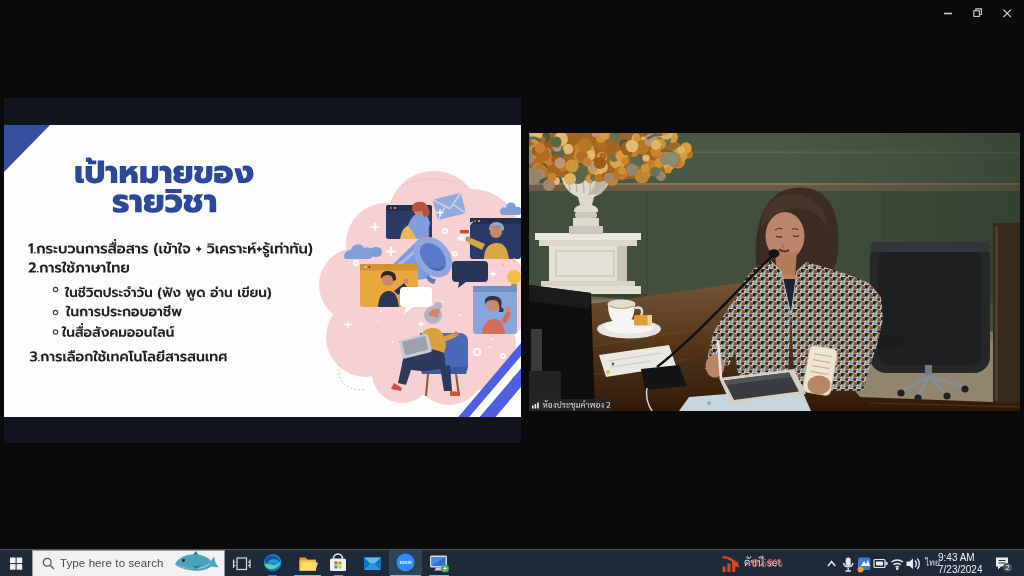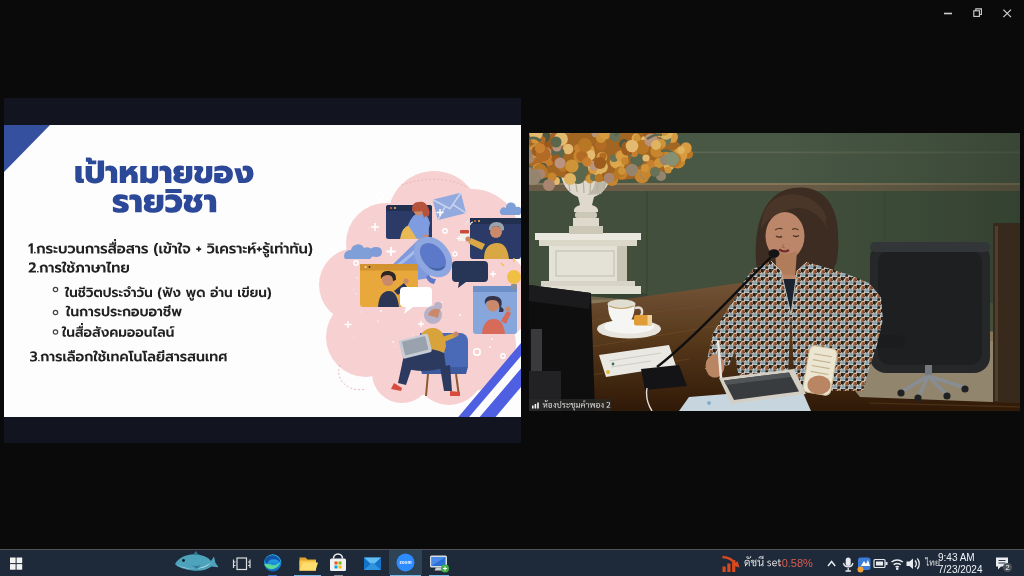--- a/index.html
+++ b/index.html
@@ -3,21 +3,21 @@
 *{margin:0;padding:0;box-sizing:border-box}
 body{width:1024px;height:576px;background:#0a0a0b;position:relative;overflow:hidden;font-family:"Liberation Sans",sans-serif}
 .panel{position:absolute;left:4px;top:98px;width:517px;height:345px;background:#12151f}
 .slide{position:absolute;left:0px;top:26.5px;width:517px;height:292px}
 .video{position:absolute;left:529px;top:132.5px;width:491px;height:278px;background:#45513f}
 .taskbar{position:absolute;left:0;top:549px;width:1024px;height:27px;background:#1e2a3a;border-top:1.5px solid #515159}
 .search{position:absolute;left:32px;top:0px;width:193px;height:25.5px;background:#f1f1f1;border:1px solid #9a9a9a;border-bottom:none}
 .search span{position:absolute;left:27px;top:6px;font-size:11.5px;color:#4a4a4a;letter-spacing:.1px}
 .mag{position:absolute;left:9px;top:6px;width:13px;height:13px}
 .clock{position:absolute;left:938px;top:2px;width:56px;text-align:left;color:#eef2f6;font-size:10px;line-height:11.5px}
-.pct{position:absolute;left:778px;top:7px;color:#e05a50;font-size:11px}
+.pct{position:absolute;left:748px;top:7px;color:#e05a50;font-size:11px}
 .wc{position:absolute;top:0;left:0}
 </style></head><body>
 <svg class="wc" width="1024" height="30">
 <rect x="944" y="12.7" width="8" height="1.6" fill="#d0d0d0"></rect>
 <rect x="973.8" y="10.8" width="5.6" height="5.6" fill="none" stroke="#d0d0d0" stroke-width="1.1"></rect>
 <path d="M975.8 10.8 v-1.9 h5.6 v5.6 h-1.9" fill="none" stroke="#d0d0d0" stroke-width="1.1"></path>
 <path d="M1003.4 9.6 l7.6 7.6 M1011 9.6 l-7.6 7.6" stroke="#d0d0d0" stroke-width="1.2"></path>
 </svg>
 <div class="panel">
     <div class="slide"><svg width="517" height="292" viewBox="0 0 517 292">
@@ -463,20 +463,27 @@
 <path d="M118 255 q-2 12 5 23" stroke="#e8e8e8" stroke-width="1.4" fill="none"></path>
 
 <rect x="0" y="266" width="82" height="12" fill="#2a2a2a" opacity=".78"></rect>
 <rect x="3" y="272.5" width="1.6" height="3" fill="#fff"></rect>
       <rect x="5.6" y="271" width="1.6" height="4.5" fill="#fff"></rect>
       <rect x="8.2" y="269.5" width="1.6" height="6" fill="#fff"></rect>
 <rect width="491" height="278" fill="#140f06" opacity=".045"></rect>
 <path transform="translate(13.5,274.8)" d="M4.4 -3.3Q4.7 -3.1 4.7 -2.6V0.0H4.0V-2.6Q4.0 -3.0 3.7 -3.0Q3.6 -3.0 3.4 -2.7L1.9 0.0H1.3V-3.2Q1.1 -3.2 1.0 -3.2Q0.7 -3.2 0.4 -3.4Q0.2 -3.6 0.2 -4.0Q0.2 -4.4 0.4 -4.6Q0.7 -4.9 1.1 -4.9Q1.5 -4.9 1.7 -4.6Q2.0 -4.4 2.0 -4.0V-1.7Q2.0 -1.5 1.9 -1.2Q1.9 -1.0 1.9 -1.0L3.0 -3.0Q3.2 -3.3 3.4 -3.4Q3.3 -3.5 3.2 -3.7Q3.1 -3.8 3.1 -4.0Q3.1 -4.4 3.4 -4.6Q3.6 -4.9 4.0 -4.9Q4.3 -4.9 4.6 -4.6Q4.8 -4.4 4.8 -4.0Q4.8 -3.8 4.7 -3.6Q4.6 -3.4 4.4 -3.3ZM1.0 -3.6Q1.2 -3.6 1.3 -3.7Q1.4 -3.9 1.4 -4.0Q1.4 -4.2 1.3 -4.3Q1.2 -4.4 1.0 -4.4Q0.9 -4.4 0.8 -4.3Q0.6 -4.2 0.6 -4.0Q0.6 -3.9 0.8 -3.7Q0.9 -3.6 1.0 -3.6ZM3.6 -4.0Q3.6 -3.9 3.7 -3.7Q3.8 -3.6 4.0 -3.6Q4.1 -3.6 4.2 -3.7Q4.4 -3.9 4.4 -4.0Q4.4 -4.2 4.2 -4.3Q4.1 -4.4 4.0 -4.4Q3.8 -4.4 3.7 -4.3Q3.6 -4.2 3.6 -4.0ZM5.5 -7.8Q5.5 -7.2 5.1 -6.7Q4.7 -6.2 4.1 -6.0Q3.4 -5.7 2.7 -5.7H2.4V-6.1Q2.6 -6.1 2.8 -6.3Q3.0 -6.4 3.1 -6.6Q3.1 -6.6 3.0 -6.6Q2.7 -6.6 2.5 -6.8Q2.3 -7.0 2.3 -7.3Q2.3 -7.6 2.5 -7.8Q2.7 -7.9 3.0 -7.9Q3.4 -7.9 3.6 -7.7Q3.8 -7.5 3.8 -7.2Q3.8 -7.0 3.6 -6.7Q3.5 -6.4 3.3 -6.2Q4.0 -6.3 4.4 -6.8Q4.8 -7.2 4.9 -7.8ZM3.0 -7.0Q3.2 -7.0 3.3 -7.0Q3.4 -7.1 3.4 -7.3Q3.4 -7.4 3.3 -7.5Q3.2 -7.6 3.0 -7.6Q2.9 -7.6 2.8 -7.5Q2.7 -7.4 2.7 -7.3Q2.7 -7.1 2.8 -7.0Q2.9 -7.0 3.0 -7.0ZM9.5 -3.4V-1.1Q9.5 -0.5 9.1 -0.2Q8.6 0.1 7.8 0.1Q7.0 0.1 6.5 -0.2Q6.1 -0.5 6.1 -1.1V-2.4Q6.1 -2.8 6.3 -3.1Q6.6 -3.3 7.0 -3.3Q7.4 -3.3 7.6 -3.1Q7.9 -2.8 7.9 -2.5Q7.9 -2.1 7.6 -1.9Q7.4 -1.6 7.0 -1.6Q6.9 -1.6 6.8 -1.7V-1.2Q6.8 -0.8 7.1 -0.7Q7.3 -0.5 7.8 -0.5Q8.3 -0.5 8.6 -0.7Q8.8 -0.9 8.8 -1.2V-3.4Q8.8 -3.8 8.5 -4.1Q8.2 -4.3 7.6 -4.3Q7.1 -4.3 6.8 -4.1Q6.4 -3.9 6.3 -3.5H5.6Q5.7 -4.1 6.3 -4.5Q6.8 -4.9 7.7 -4.9Q8.5 -4.9 9.0 -4.5Q9.5 -4.1 9.5 -3.4ZM6.6 -2.5Q6.6 -2.3 6.7 -2.2Q6.8 -2.1 7.0 -2.1Q7.2 -2.1 7.3 -2.2Q7.4 -2.3 7.4 -2.5Q7.4 -2.6 7.3 -2.7Q7.2 -2.8 7.0 -2.8Q6.8 -2.8 6.7 -2.7Q6.6 -2.6 6.6 -2.5ZM13.3 -4.0V0.0H12.6L10.3 -2.5L10.7 -2.9L12.6 -0.9V-3.2Q12.5 -3.2 12.4 -3.2Q12.0 -3.2 11.8 -3.4Q11.5 -3.6 11.5 -4.0Q11.5 -4.4 11.8 -4.6Q12.0 -4.9 12.4 -4.9Q12.8 -4.9 13.1 -4.6Q13.3 -4.4 13.3 -4.0ZM12.4 -3.6Q12.5 -3.6 12.6 -3.7Q12.8 -3.9 12.8 -4.0Q12.8 -4.2 12.6 -4.3Q12.5 -4.4 12.4 -4.4Q12.2 -4.4 12.1 -4.3Q12.0 -4.2 12.0 -4.0Q12.0 -3.9 12.1 -3.7Q12.2 -3.6 12.4 -3.6ZM18.7 -6.7V-1.0Q18.7 -0.5 18.3 -0.2Q17.8 0.1 17.0 0.1Q16.2 0.1 15.7 -0.2Q15.2 -0.5 15.2 -1.0V-3.2Q15.1 -3.2 14.9 -3.2Q14.6 -3.2 14.3 -3.4Q14.1 -3.6 14.1 -4.0Q14.1 -4.4 14.4 -4.6Q14.6 -4.9 15.0 -4.9Q15.4 -4.9 15.6 -4.6Q15.9 -4.4 15.9 -4.0V-1.1Q15.9 -0.8 16.2 -0.7Q16.5 -0.5 17.0 -0.5Q17.5 -0.5 17.8 -0.7Q18.0 -0.8 18.0 -1.1V-6.7ZM15.0 -3.6Q15.1 -3.6 15.2 -3.7Q15.3 -3.9 15.3 -4.0Q15.3 -4.2 15.2 -4.3Q15.1 -4.4 15.0 -4.4Q14.8 -4.4 14.7 -4.3Q14.6 -4.2 14.6 -4.0Q14.6 -3.9 14.7 -3.7Q14.8 -3.6 15.0 -3.6ZM20.4 -3.8Q21.3 -3.7 22.0 -3.4Q22.6 -3.1 22.6 -2.7V-0.8Q22.6 -0.4 22.4 -0.2Q22.1 0.1 21.7 0.1Q21.3 0.1 21.1 -0.2Q20.8 -0.4 20.8 -0.8Q20.8 -1.1 21.1 -1.4Q21.3 -1.6 21.7 -1.6Q21.8 -1.6 21.9 -1.6V-2.6Q21.9 -2.8 21.3 -3.0Q20.7 -3.2 19.6 -3.3Q19.6 -4.1 20.0 -4.5Q20.3 -4.9 20.8 -4.9Q21.0 -4.9 21.2 -4.8Q21.4 -4.8 21.8 -4.7Q22.1 -4.6 22.2 -4.6Q22.3 -4.6 22.4 -4.7Q22.5 -4.7 22.5 -4.9L23.1 -4.7Q23.0 -4.4 22.8 -4.2Q22.6 -4.0 22.3 -4.0Q22.2 -4.0 22.0 -4.1Q21.8 -4.1 21.7 -4.2Q21.6 -4.2 21.4 -4.2Q21.1 -4.3 20.9 -4.3Q20.7 -4.3 20.6 -4.2Q20.4 -4.0 20.4 -3.8ZM22.1 -0.8Q22.1 -0.9 22.0 -1.0Q21.9 -1.2 21.7 -1.2Q21.5 -1.2 21.4 -1.0Q21.3 -0.9 21.3 -0.8Q21.3 -0.6 21.4 -0.5Q21.5 -0.4 21.7 -0.4Q21.9 -0.4 22.0 -0.5Q22.1 -0.6 22.1 -0.8ZM23.7 -3.8Q23.7 -4.2 24.0 -4.4Q24.3 -4.6 24.6 -4.6Q25.0 -4.6 25.2 -4.4Q25.5 -4.2 25.5 -3.8Q25.5 -3.4 25.2 -3.2Q25.3 -3.2 25.3 -3.2Q25.9 -3.2 26.3 -3.6Q26.6 -4.0 26.6 -4.7H27.3Q27.3 -4.1 27.0 -3.7Q26.8 -3.2 26.4 -2.9Q25.9 -2.7 25.3 -2.7Q24.9 -2.7 24.5 -2.8Q24.2 -3.0 24.0 -3.2Q23.7 -3.5 23.7 -3.8ZM25.0 -3.8Q25.0 -4.0 24.9 -4.1Q24.8 -4.2 24.6 -4.2Q24.5 -4.2 24.4 -4.1Q24.3 -4.0 24.3 -3.8Q24.3 -3.6 24.4 -3.5Q24.5 -3.4 24.6 -3.4Q24.8 -3.4 24.9 -3.5Q25.0 -3.6 25.0 -3.8ZM23.7 -1.3Q23.7 -1.6 24.0 -1.9Q24.3 -2.1 24.6 -2.1Q25.0 -2.1 25.2 -1.9Q25.5 -1.6 25.5 -1.3Q25.5 -0.9 25.2 -0.7Q25.3 -0.7 25.3 -0.7Q25.9 -0.7 26.3 -1.1Q26.6 -1.5 26.6 -2.1H27.3Q27.3 -1.6 27.0 -1.1Q26.8 -0.7 26.4 -0.4Q25.9 -0.2 25.3 -0.2Q24.9 -0.2 24.5 -0.3Q24.2 -0.4 24.0 -0.7Q23.7 -0.9 23.7 -1.3ZM25.0 -1.3Q25.0 -1.4 24.9 -1.5Q24.8 -1.7 24.6 -1.7Q24.5 -1.7 24.4 -1.5Q24.3 -1.4 24.3 -1.3Q24.3 -1.1 24.4 -1.0Q24.5 -0.9 24.6 -0.9Q24.8 -0.9 24.9 -1.0Q25.0 -1.1 25.0 -1.3ZM32.2 -3.0V-1.1Q32.2 -0.5 31.9 -0.2Q31.5 0.1 30.8 0.1Q30.2 0.1 29.8 -0.2Q29.5 -0.5 29.5 -1.1V-2.0Q29.5 -2.2 29.5 -2.4Q29.6 -2.6 29.8 -2.8Q29.9 -3.1 30.0 -3.3Q30.1 -3.5 30.1 -3.7Q30.1 -4.0 29.9 -4.2Q29.7 -4.4 29.4 -4.4Q29.0 -4.4 28.7 -4.2Q28.8 -4.2 28.9 -4.2Q29.2 -4.2 29.4 -4.0Q29.6 -3.7 29.6 -3.4Q29.6 -3.1 29.4 -2.8Q29.2 -2.6 28.8 -2.6Q28.4 -2.6 28.2 -2.9Q27.9 -3.1 27.9 -3.6Q27.9 -4.1 28.3 -4.5Q28.7 -4.9 29.4 -4.9Q30.0 -4.9 30.3 -4.6Q30.7 -4.3 30.7 -3.8Q30.7 -3.5 30.6 -3.3Q30.6 -3.0 30.4 -2.8Q30.3 -2.5 30.2 -2.4Q30.2 -2.2 30.2 -2.0V-1.1Q30.2 -0.8 30.3 -0.6Q30.5 -0.5 30.8 -0.5Q31.2 -0.5 31.3 -0.6Q31.5 -0.8 31.5 -1.1V-2.9Q31.5 -3.2 31.4 -3.4Q31.3 -3.5 31.0 -3.6V-4.0Q31.4 -4.1 31.5 -4.4Q31.7 -4.6 31.7 -5.1H32.5Q32.4 -4.6 32.2 -4.3Q32.0 -3.9 31.7 -3.8Q32.2 -3.6 32.2 -3.0ZM28.8 -3.8Q28.6 -3.8 28.5 -3.7Q28.4 -3.6 28.4 -3.4Q28.4 -3.2 28.5 -3.1Q28.6 -3.0 28.8 -3.0Q29.0 -3.0 29.1 -3.1Q29.2 -3.2 29.2 -3.4Q29.2 -3.6 29.1 -3.7Q29.0 -3.8 28.8 -3.8ZM31.5 1.8Q31.4 1.9 31.2 1.9Q31.0 1.9 30.8 1.7Q30.6 1.5 30.6 1.2Q30.6 0.9 30.8 0.7Q31.0 0.5 31.3 0.5Q31.7 0.5 31.9 0.7Q32.1 0.9 32.1 1.2V2.7H31.5ZM31.6 1.2Q31.6 1.0 31.5 1.0Q31.4 0.9 31.3 0.9Q31.1 0.9 31.0 1.0Q31.0 1.0 31.0 1.2Q31.0 1.3 31.0 1.4Q31.1 1.5 31.3 1.5Q31.4 1.5 31.5 1.4Q31.6 1.3 31.6 1.2ZM37.3 -4.8V0.0H36.7Q36.3 -0.3 35.9 -0.6Q35.4 -0.8 35.0 -0.9Q35.0 -0.9 35.0 -0.8Q35.0 -0.4 34.8 -0.2Q34.5 0.1 34.1 0.1Q33.7 0.1 33.4 -0.2Q33.2 -0.4 33.2 -0.8Q33.2 -1.2 33.4 -1.4Q33.7 -1.7 34.1 -1.7Q34.2 -1.7 34.2 -1.7V-3.2Q34.1 -3.2 34.0 -3.2Q33.6 -3.2 33.4 -3.4Q33.1 -3.6 33.1 -4.0Q33.1 -4.4 33.4 -4.6Q33.6 -4.9 34.0 -4.9Q34.4 -4.9 34.7 -4.6Q34.9 -4.4 34.9 -4.0V-1.6Q35.4 -1.4 35.8 -1.2Q36.3 -1.0 36.6 -0.7V-4.8ZM34.0 -3.6Q34.2 -3.6 34.3 -3.7Q34.4 -3.9 34.4 -4.0Q34.4 -4.2 34.3 -4.3Q34.2 -4.4 34.0 -4.4Q33.8 -4.4 33.7 -4.3Q33.6 -4.2 33.6 -4.0Q33.6 -3.9 33.7 -3.7Q33.8 -3.6 34.0 -3.6ZM34.5 -0.8Q34.5 -1.0 34.4 -1.1Q34.3 -1.2 34.1 -1.2Q33.9 -1.2 33.8 -1.1Q33.7 -1.0 33.7 -0.8Q33.7 -0.6 33.8 -0.5Q33.9 -0.4 34.1 -0.4Q34.3 -0.4 34.4 -0.5Q34.5 -0.6 34.5 -0.8ZM42.3 -3.3V0.0H41.6V-3.2Q41.6 -3.7 41.3 -4.0Q40.9 -4.3 40.3 -4.3Q39.7 -4.3 39.3 -4.0Q39.0 -3.6 39.0 -3.1Q39.0 -2.9 39.0 -2.6Q39.1 -2.4 39.1 -2.3Q39.1 -2.2 39.1 -2.0Q39.3 -2.6 39.6 -3.0Q39.9 -3.4 40.3 -3.4Q40.7 -3.4 40.9 -3.2Q41.1 -3.0 41.1 -2.6Q41.1 -2.3 40.9 -2.1Q40.7 -1.9 40.4 -1.9Q40.2 -1.9 40.0 -2.0Q39.8 -2.1 39.7 -2.2Q39.6 -2.0 39.5 -1.6Q39.4 -1.2 39.4 -0.9V0.0H38.7V-1.2Q38.7 -1.3 38.6 -1.5Q38.6 -1.8 38.5 -2.0Q38.3 -2.8 38.3 -3.1Q38.3 -3.9 38.8 -4.4Q39.4 -4.9 40.3 -4.9Q41.3 -4.9 41.8 -4.4Q42.3 -4.0 42.3 -3.3ZM40.0 -2.6Q40.0 -2.5 40.1 -2.4Q40.2 -2.3 40.4 -2.3Q40.5 -2.3 40.6 -2.4Q40.7 -2.5 40.7 -2.6Q40.7 -2.8 40.6 -2.9Q40.5 -3.0 40.4 -3.0Q40.2 -3.0 40.1 -2.9Q40.0 -2.8 40.0 -2.6ZM40.9 -6.5Q40.9 -6.9 41.1 -7.2Q41.4 -7.4 41.8 -7.4Q42.3 -7.4 42.5 -7.2Q42.8 -6.9 42.8 -6.5Q42.8 -6.1 42.5 -5.8Q42.3 -5.5 41.8 -5.5Q41.4 -5.5 41.1 -5.8Q40.9 -6.1 40.9 -6.5ZM42.4 -6.5Q42.4 -6.7 42.2 -6.9Q42.1 -7.0 41.8 -7.0Q41.6 -7.0 41.5 -6.9Q41.3 -6.7 41.3 -6.5Q41.3 -6.2 41.5 -6.1Q41.6 -6.0 41.8 -6.0Q42.1 -6.0 42.2 -6.1Q42.4 -6.2 42.4 -6.5ZM45.6 -3.5Q45.6 -3.9 45.4 -4.1Q45.2 -4.3 44.8 -4.3Q44.4 -4.3 44.1 -4.1Q43.9 -3.8 43.9 -3.4H43.2Q43.2 -4.1 43.6 -4.5Q44.0 -4.9 44.8 -4.9Q45.5 -4.9 45.9 -4.5Q46.3 -4.2 46.3 -3.6V0.0H45.6ZM52.3 -4.8V0.0H51.6L50.3 -3.9L49.0 0.0H48.2V-3.2Q48.1 -3.2 48.0 -3.2Q47.6 -3.2 47.4 -3.4Q47.2 -3.6 47.2 -4.0Q47.2 -4.4 47.4 -4.6Q47.7 -4.9 48.0 -4.9Q48.4 -4.9 48.7 -4.6Q48.9 -4.4 48.9 -4.0V-1.8Q48.9 -1.6 48.9 -1.1L49.1 -1.8L50.0 -4.7H50.6L51.5 -1.8L51.7 -1.1Q51.6 -1.6 51.6 -1.8V-4.8ZM48.0 -3.6Q48.2 -3.6 48.3 -3.7Q48.4 -3.9 48.4 -4.0Q48.4 -4.2 48.3 -4.3Q48.2 -4.4 48.0 -4.4Q47.8 -4.4 47.7 -4.3Q47.6 -4.2 47.6 -4.0Q47.6 -3.9 47.7 -3.7Q47.8 -3.6 48.0 -3.6ZM57.2 -3.4V-1.1Q57.2 -0.5 56.7 -0.2Q56.3 0.1 55.5 0.1Q54.6 0.1 54.2 -0.2Q53.7 -0.5 53.7 -1.1V-2.4Q53.7 -2.8 54.0 -3.1Q54.2 -3.3 54.6 -3.3Q55.0 -3.3 55.3 -3.1Q55.5 -2.8 55.5 -2.5Q55.5 -2.1 55.3 -1.9Q55.0 -1.6 54.7 -1.6Q54.6 -1.6 54.4 -1.7V-1.2Q54.4 -0.8 54.7 -0.7Q55.0 -0.5 55.5 -0.5Q56.0 -0.5 56.2 -0.7Q56.5 -0.9 56.5 -1.2V-3.4Q56.5 -3.8 56.2 -4.1Q55.8 -4.3 55.3 -4.3Q54.8 -4.3 54.4 -4.1Q54.0 -3.9 54.0 -3.5H53.3Q53.4 -4.1 53.9 -4.5Q54.5 -4.9 55.3 -4.9Q56.2 -4.9 56.7 -4.5Q57.2 -4.1 57.2 -3.4ZM54.3 -2.5Q54.3 -2.3 54.4 -2.2Q54.5 -2.1 54.7 -2.1Q54.8 -2.1 54.9 -2.2Q55.1 -2.3 55.1 -2.5Q55.1 -2.6 54.9 -2.7Q54.8 -2.8 54.7 -2.8Q54.5 -2.8 54.4 -2.7Q54.3 -2.6 54.3 -2.5ZM61.0 -4.0V0.0H60.3L58.0 -2.5L58.4 -2.9L60.3 -0.9V-3.2Q60.1 -3.2 60.0 -3.2Q59.7 -3.2 59.4 -3.4Q59.2 -3.6 59.2 -4.0Q59.2 -4.4 59.4 -4.6Q59.7 -4.9 60.1 -4.9Q60.5 -4.9 60.7 -4.6Q61.0 -4.4 61.0 -4.0ZM60.0 -3.6Q60.2 -3.6 60.3 -3.7Q60.4 -3.9 60.4 -4.0Q60.4 -4.2 60.3 -4.3Q60.2 -4.4 60.0 -4.4Q59.9 -4.4 59.7 -4.3Q59.6 -4.2 59.6 -4.0Q59.6 -3.9 59.7 -3.7Q59.9 -3.6 60.0 -3.6ZM64.1 -0.7Q64.7 -1.1 65.3 -1.7Q65.9 -2.3 66.3 -3.0Q66.7 -3.7 66.7 -4.3Q66.7 -4.7 66.5 -5.0Q66.2 -5.3 65.8 -5.3Q65.3 -5.3 65.0 -5.1Q64.6 -4.9 64.4 -4.5L64.0 -5.0Q64.2 -5.4 64.7 -5.7Q65.2 -5.9 65.8 -5.9Q66.6 -5.9 67.0 -5.5Q67.5 -5.0 67.5 -4.3Q67.5 -3.4 66.8 -2.4Q66.1 -1.5 65.1 -0.6H67.8V0.0H64.1Z" fill="#ececec"></path>
 </svg></div>
 <div class="taskbar">
+<div class="search">
+      <svg class="mag" viewBox="0 0 13 13">
+        <circle cx="5.2" cy="5.2" r="3.9" fill="none" stroke="#555" stroke-width="1.3"></circle>
+        <path d="M8.2 8.2 L12 12" stroke="#555" stroke-width="1.3"></path>
+      </svg>
+      <span>Type here to search</span>
+    </div>
 <svg width="44" height="27" viewBox="0 0 44 27" style="position:absolute;left:174px;top:0">
 <path d="M1 14 C5 7 14 3.5 23 4.5 C30 5.2 35 8 37 11 L40 6.5 L41.5 13 L45 17.5 L37.5 16.5 C33 20 26 21.5 18.5 20.5 C10 19.5 3 17 1 14 Z" fill="#4da2bc"></path>
 <path d="M2.5 14.5 C9 19 21 20.5 30 16.5 C34 14.8 36.5 13 37.3 11.5 C34 19 17 22 2.5 14.5 Z" fill="#dcebf0"></path>
 <path d="M19 4.8 L22 1 L24.5 5 Z" fill="#2e7a94"></path>
 <path d="M17 14.5 C20 16.5 24 16.5 27 14.5 L23 19 Z" fill="#2e7a94"></path>
 <circle cx="9.5" cy="10.5" r="1.4" fill="#0f1f26"></circle>
 </svg>
 <svg width="1024" height="27" viewBox="0 0 1024 27" style="position:absolute;left:0;top:0">
 
 <g fill="#f2f2f2">

